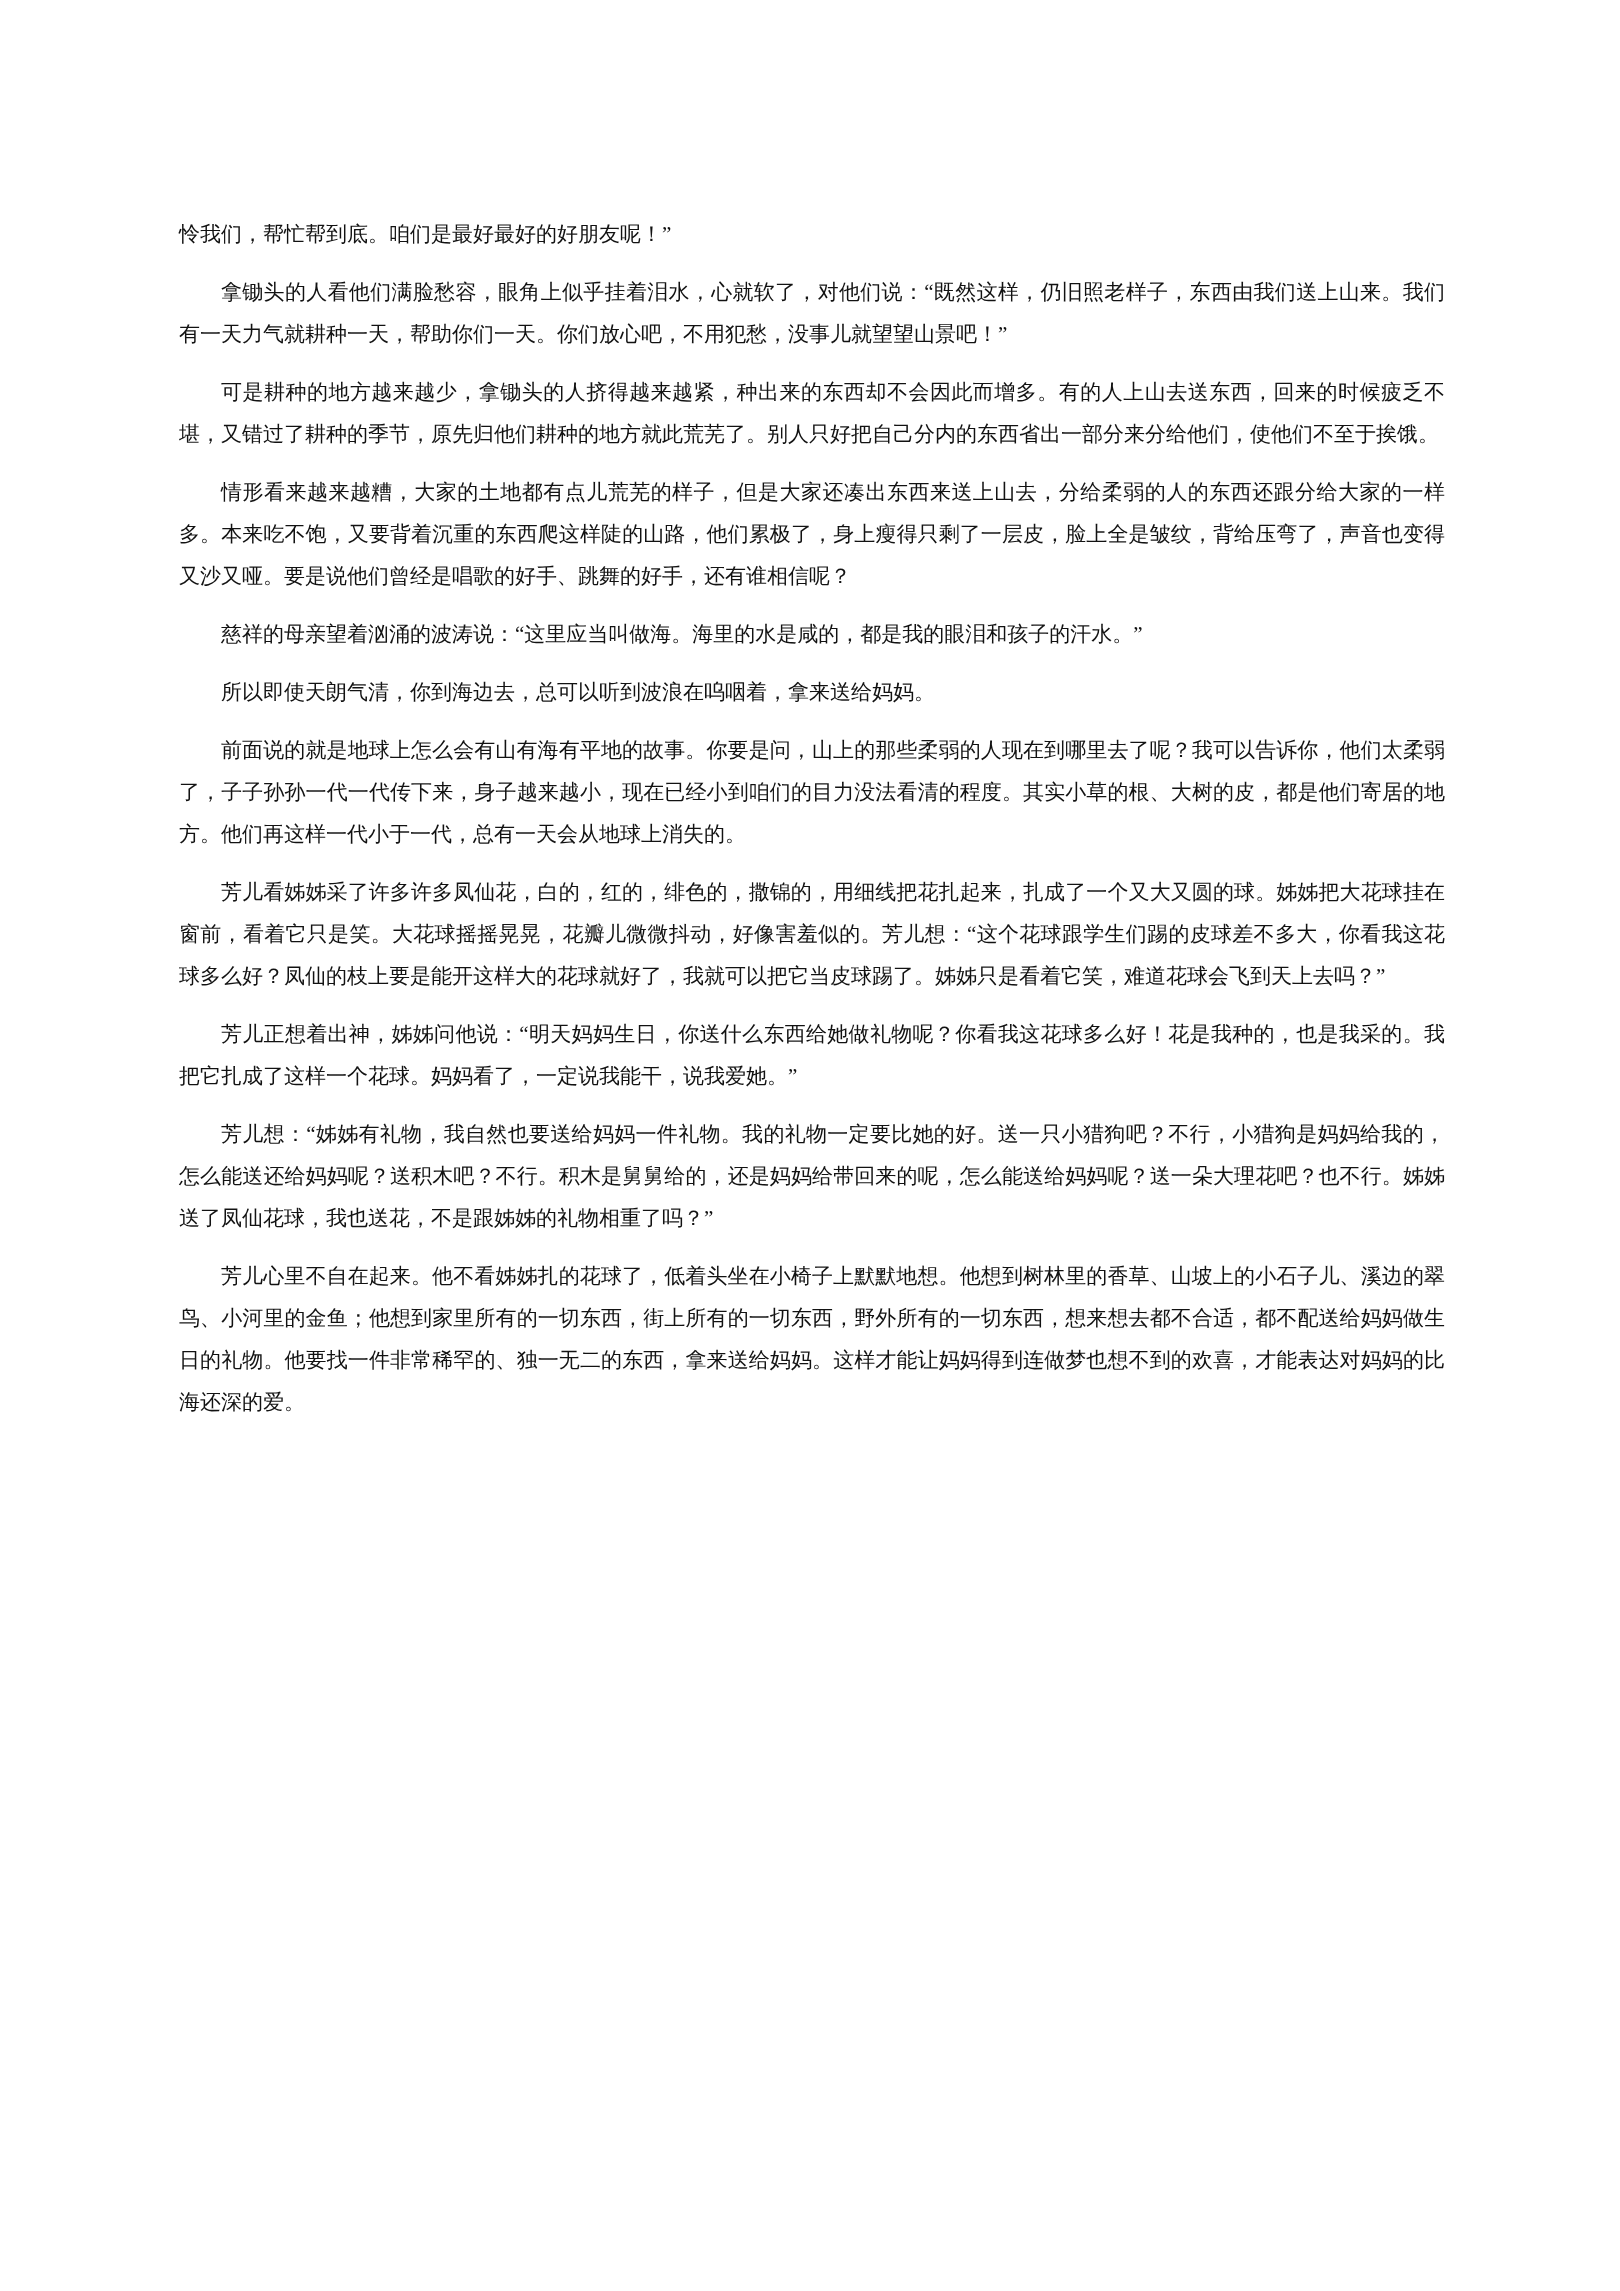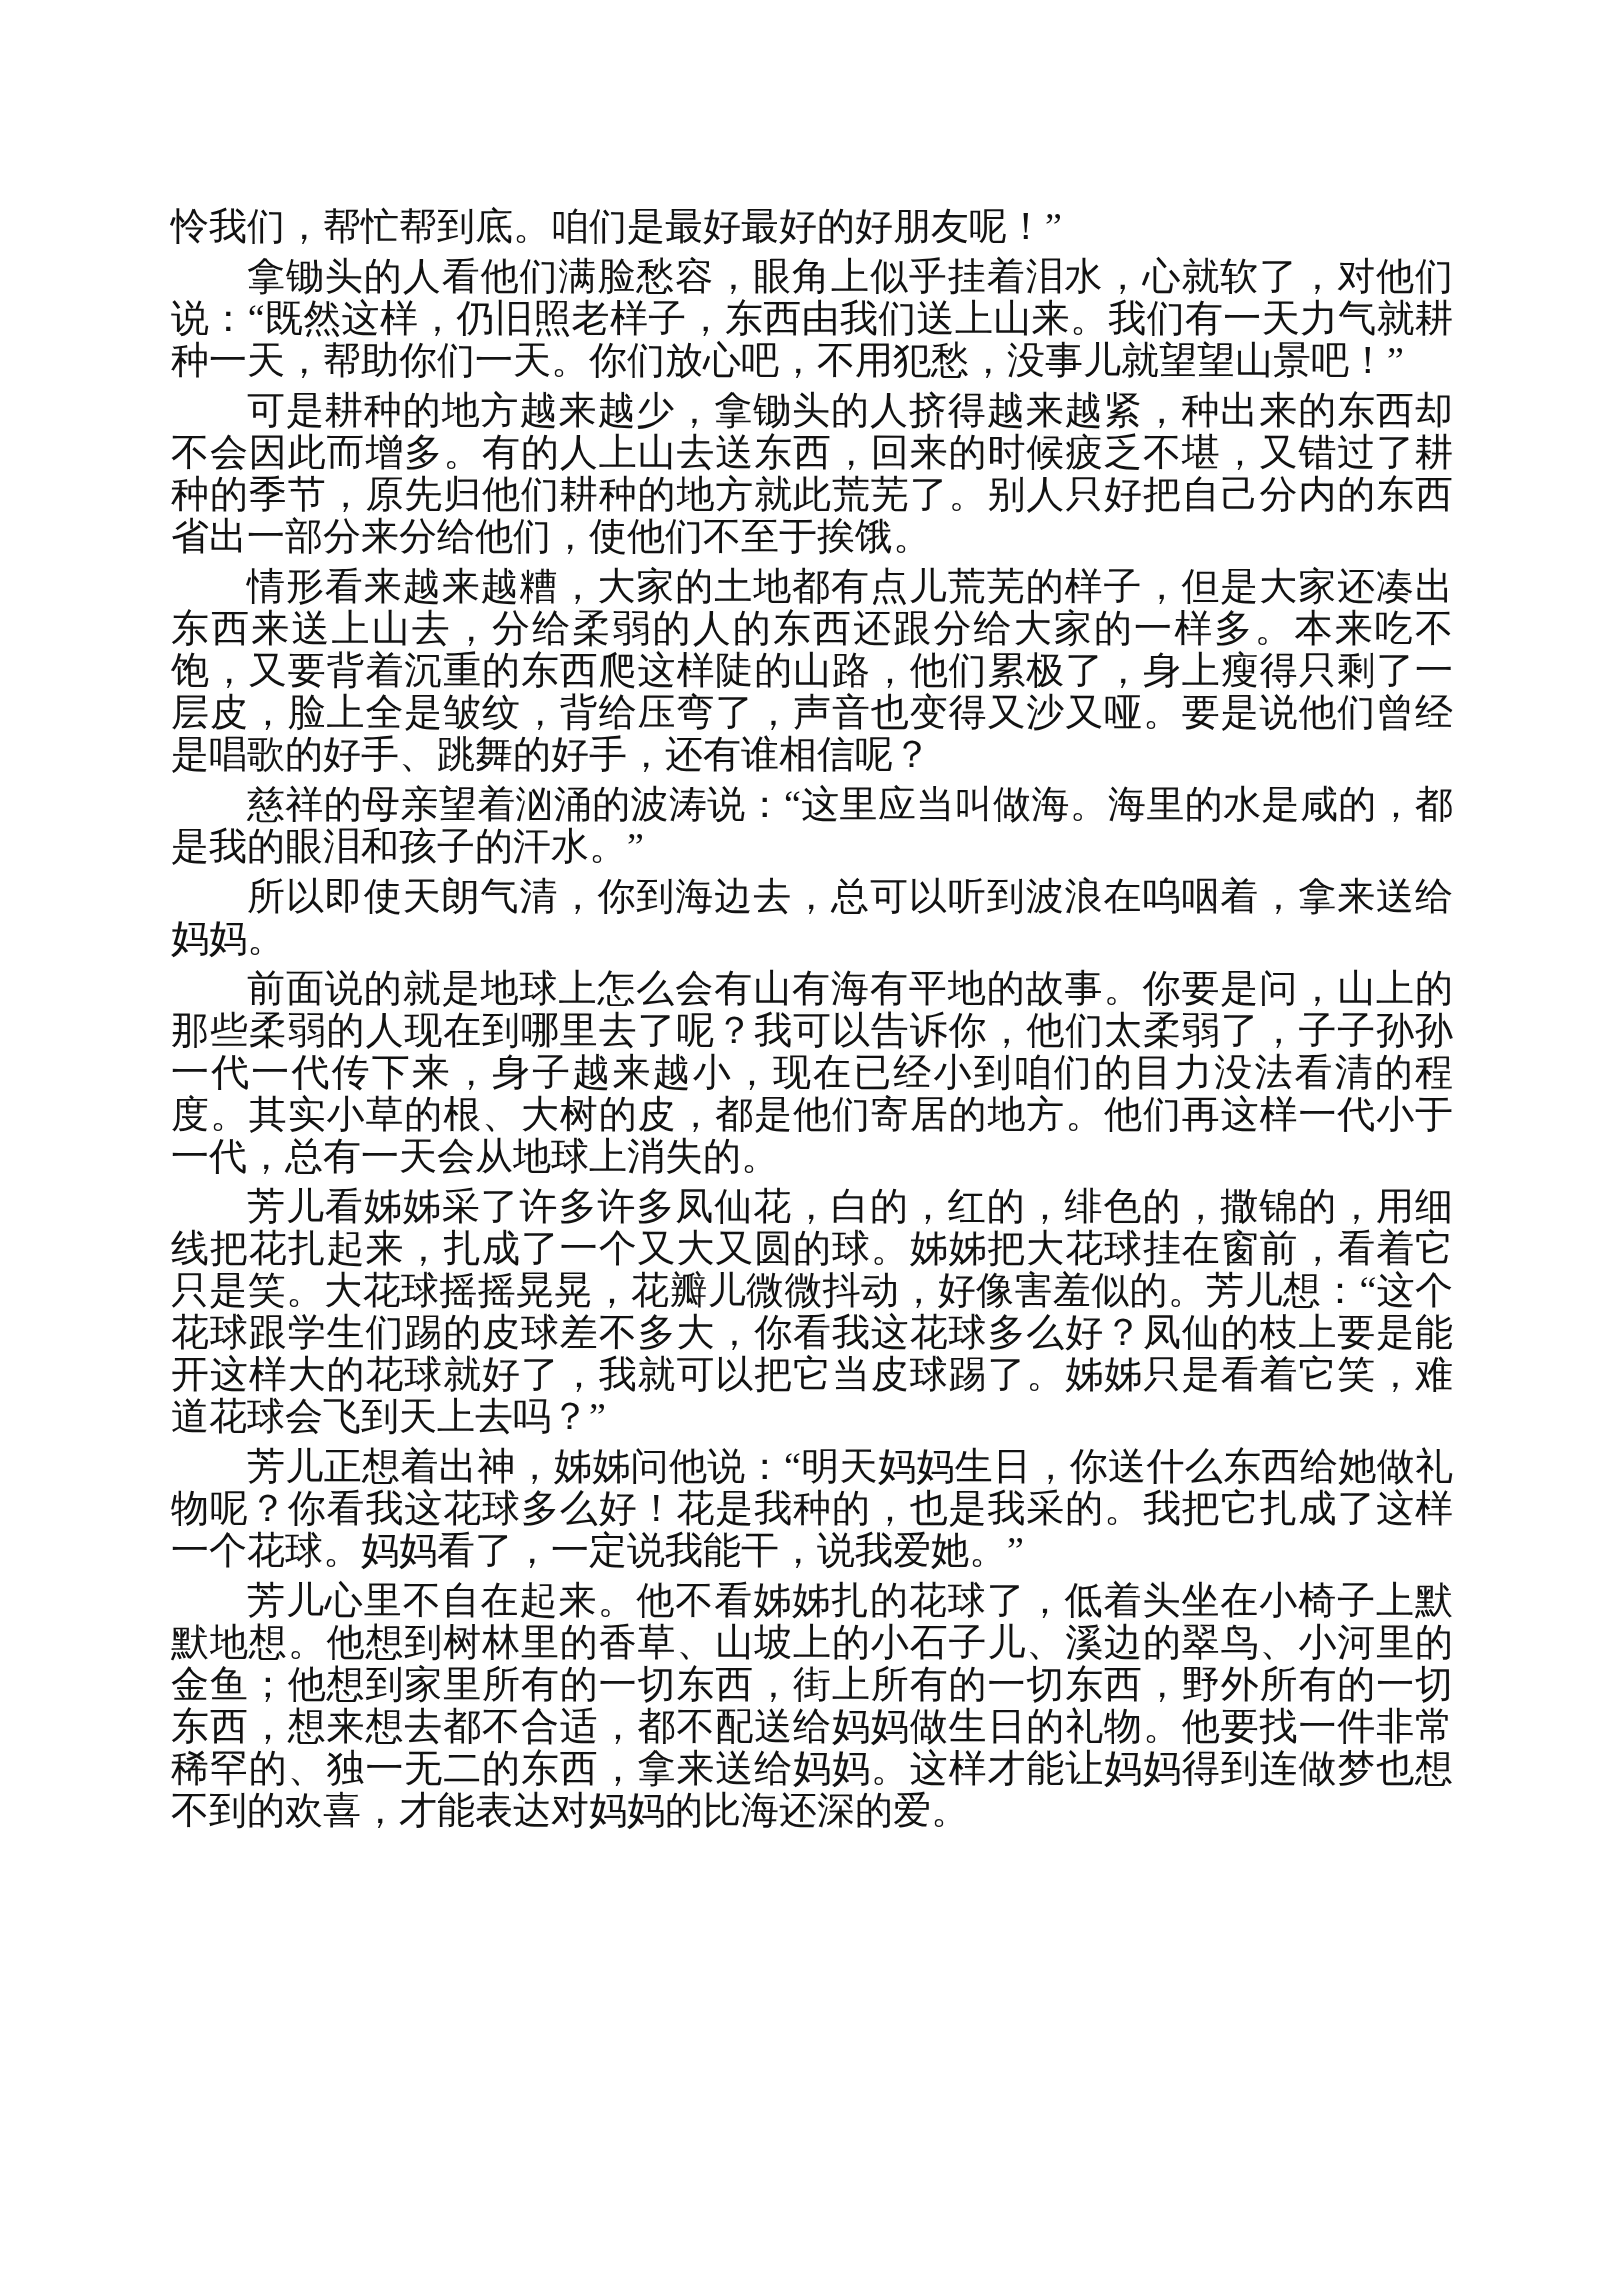--- a/index.html
+++ b/index.html
@@ -16,22 +16,22 @@
     font-family: "Liberation Serif", serif;
     color: #121212;
   }
   .text-block {
     position: absolute;
     left: 163px;
     top: 197px;
     width: 1298px;
   }
   .para {
-    margin: 8px;
-    font-size: 38px;
+    margin: 16px;
+    font-size: 21px;
     line-height: 42px;
     text-align: justify;
     text-justify: inter-ideograph;
     text-indent: 2em;
     letter-spacing: 0;
   }
   .para.continuation {
     text-indent: 0;
   }
   .chapter-heading {
@@ -55,18 +55,19 @@
       <p class="para">情形看来越来越糟，大家的土地都有点儿荒芜的样子，但是大家还凑出东西来送上山去，分给柔弱的人的东西还跟分给大家的一样多。本来吃不饱，又要背着沉重的东西爬这样陡的山路，他们累极了，身上瘦得只剩了一层皮，脸上全是皱纹，背给压弯了，声音也变得又沙又哑。要是说他们曾经是唱歌的好手、跳舞的好手，还有谁相信呢？</p>
       <p class="para">慈祥的母亲望着汹涌的波涛说：“这里应当叫做海。海里的水是咸的，都是我的眼泪和孩子的汗水。”</p>
       <p class="para">所以即使天朗气清，你到海边去，总可以听到波浪在呜咽着，拿来送给妈妈。</p>
       <p class="para">前面说的就是地球上怎么会有山有海有平地的故事。你要是问，山上的那些柔弱的人现在到哪里去了呢？我可以告诉你，他们太柔弱了，子子孙孙一代一代传下来，身子越来越小，现在已经小到咱们的目力没法看清的程度。其实小草的根、大树的皮，都是他们寄居的地方。他们再这样一代小于一代，总有一天会从地球上消失的。</p>
     </section>
 
 
     <section>
       <p class="para">芳儿看姊姊采了许多许多凤仙花，白的，红的，绯色的，撒锦的，用细线把花扎起来，扎成了一个又大又圆的球。姊姊把大花球挂在窗前，看着它只是笑。大花球摇摇晃晃，花瓣儿微微抖动，好像害羞似的。芳儿想：“这个花球跟学生们踢的皮球差不多大，你看我这花球多么好？凤仙的枝上要是能开这样大的花球就好了，我就可以把它当皮球踢了。姊姊只是看着它笑，难道花球会飞到天上去吗？”</p>
       <p class="para">芳儿正想着出神，姊姊问他说：“明天妈妈生日，你送什么东西给她做礼物呢？你看我这花球多么好！花是我种的，也是我采的。我把它扎成了这样一个花球。妈妈看了，一定说我能干，说我爱她。”</p>
+      <p class="para">芳儿想：“姊姊有礼物，我自然也要送给妈妈一件礼物。我的礼物一定要比她的好。送一只小猎狗吧？不行，小猎狗是妈妈给我的，怎么能送还给妈妈呢？送积木吧？不行。积木是舅舅给的，还是妈妈给带回来的呢，怎么能送给妈妈呢？送一朵大理花吧？也不行。姊姊送了凤仙花球，我也送花，不是跟姊姊的礼物相重了吗？”</p>
       <p class="para">芳儿心里不自在起来。他不看姊姊扎的花球了，低着头坐在小椅子上默默地想。他想到树林里的香草、山坡上的小石子儿、溪边的翠鸟、小河里的金鱼；他想到家里所有的一切东西，街上所有的一切东西，野外所有的一切东西，想来想去都不合适，都不配送给妈妈做生日的礼物。他要找一件非常稀罕的、独一无二的东西，拿来送给妈妈。这样才能让妈妈得到连做梦也想不到的欢喜，才能表达对妈妈的比海还深的爱。</p>
     </section>
 
   </main>
 </div>
 
 
 </body></html>

